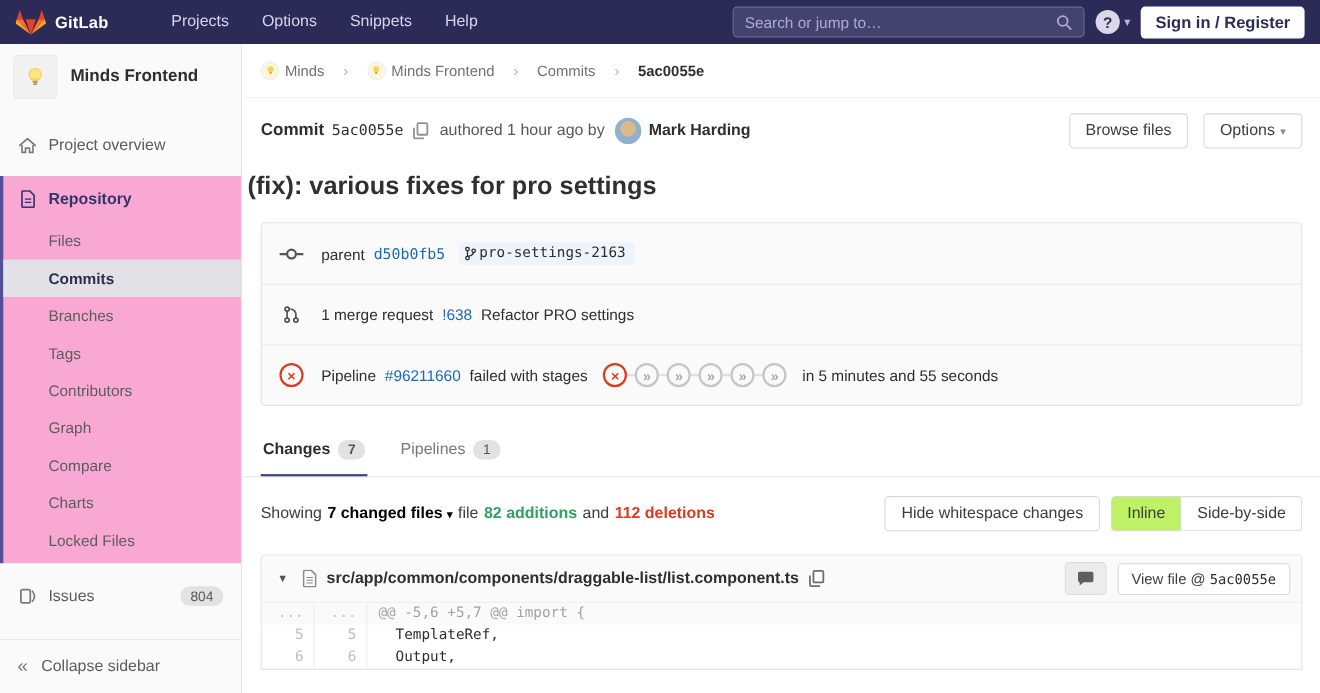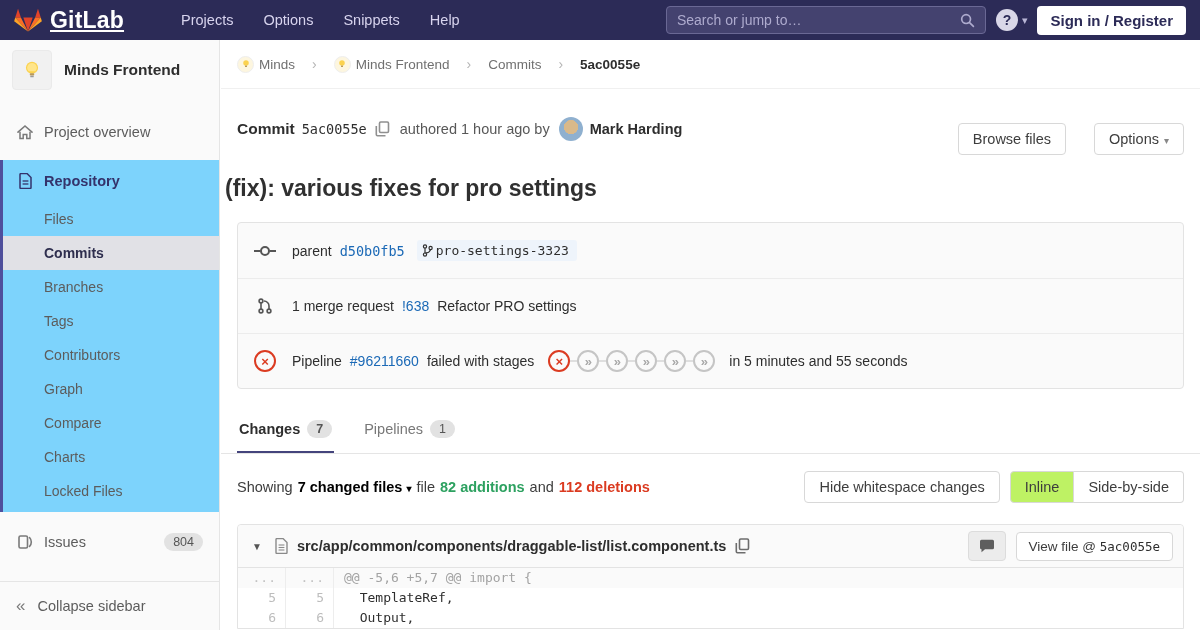--- a/index.html
+++ b/index.html
@@ -3,21 +3,21 @@
 <meta charset="utf-8">
 <style>
   * { margin:0; padding:0; box-sizing:border-box; }
   html,body { width:1200px; height:630px; overflow:hidden; background:#fff;
     font-family:"Liberation Sans", sans-serif; color:#2e2e2e; font-size:14px; }
 
   
   .navbar { position:fixed; top:0; left:0; width:1200px; height:40px;
     background:#2c2b57; display:flex; align-items:center; padding:0 14px; z-index:10; }
   .brand { display:flex; align-items:center; gap:8px; margin-right:44px; cursor:pointer; }
-  .brand-name { color:#fff; font-size:23px; font-weight:bold; letter-spacing:.2px;text-decoration:underline; }
+  .brand-name { color:#fff; font-size:15px; font-weight:bold; letter-spacing:.2px; }
   .nav-menu { display:flex; align-items:center; gap:4px; }
   .nav-menu .nav-link { color:#d8d4ee; font-size:14.5px; font-weight:500;
     padding:8px 13px; cursor:pointer; }
   .nav-right { margin-left:auto; display:flex; align-items:center; gap:10px; }
   .search-box { width:320px; height:28px; background:#44426f; border:1px solid #6a6894;
     border-radius:4px; display:flex; align-items:center; padding:0 10px; }
   .search-box input { flex:1; background:transparent; border:none; outline:none;
     color:#e6e3f5; font-size:14px; font-family:"Liberation Sans",sans-serif; }
   .search-box input::placeholder { color:#aeabce; }
   .help-cluster { display:flex; align-items:center; gap:4px; cursor:pointer; }
@@ -32,21 +32,21 @@
   
   .sidebar { position:fixed; top:40px; left:0; width:220px; height:590px;
     background:#fafafa; border-right:1px solid #e5e5e5; }
   .project-row { display:flex; align-items:center; gap:12px; padding:10px 10px 10px 12px; }
   .project-avatar { width:40px; height:40px; border-radius:4px; background:#f1f1f1;
     border:1px solid #eaeaea; display:flex; align-items:center; justify-content:center; }
   .project-name { font-weight:bold; font-size:15.5px; color:#2e2e2e; }
   .side-item { display:flex; align-items:center; gap:10px; height:36px;
     padding:0 16px; color:#5c5c5c; font-size:14.5px; cursor:pointer; margin-top:14px; }
   .side-item .icon { width:18px; display:flex; justify-content:center; color:#7a7a7a; }
-  .repo-section { margin-top:10px; border-left:3px solid #4f4f9c; background:#7dd3fc; }
+  .repo-section { margin-top:10px; border-left:3px solid #4f4f9c; background:#f9a8d4; }
   .repo-header { display:flex; align-items:center; gap:10px; height:42px;
     padding:0 13px; color:#34336b; font-weight:bold; font-size:14.5px; cursor:pointer; }
   .repo-header .icon { width:18px; display:flex; justify-content:center; color:#34336b; }
   .repo-sub { padding-bottom:4px; }
   .repo-sub .sub-item { display:block; padding:9px 0 9px 41px; color:#5c5c5c;
     font-size:14px; cursor:pointer; }
   .repo-sub .sub-item.active { background:#e1e1e6; color:#2e2e4e; font-weight:bold; }
   .issues-item { margin-top:12px; position:relative; }
   .badge-pill { margin-left:auto; background:#e2e2e2; color:#555; border-radius:10px;
     font-size:12.5px; padding:2px 9px; }
@@ -67,21 +67,21 @@
 
   .commit-header { display:flex; align-items:center; padding:14px 16px 10px; }
   .commit-word { font-weight:bold; font-size:15.5px; margin-right:7px; }
   .sha { font-family:"DejaVu Sans Mono",monospace; font-size:13.5px; color:#2e2e2e; }
   .copy-btn { border:none; background:none; cursor:pointer; color:#909090;
     margin:0 10px 0 8px; display:flex; }
   .authored { color:#585858; font-size:14.5px; }
   .author-avatar { width:24px; height:24px; border-radius:50%; margin:0 7px 0 9px;
     background:radial-gradient(circle at 50% 42%, #d9b98a 0 38%, #8fb0cf 39% 100%); }
   .author-name { font-weight:bold; font-size:14.5px; }
-  .header-actions { margin-left:auto; display:flex; gap:28px;margin-top:20px; }
+  .header-actions { margin-left:auto; display:flex; gap:14px; }
   .btn { background:#fff; border:1px solid #d8d8d8; border-radius:4px; color:#3d3d3d;
     font-size:14.5px; padding:7px 14px; cursor:pointer; font-family:"Liberation Sans",sans-serif; }
   .btn .caret { font-size:10px; color:#888; margin-left:5px; }
 
   .commit-title { font-size:23px; font-weight:bold; color:#303030; padding:10px 4px 18px; }
 
   .commit-box { margin:2px 16px 0; border:1px solid #e3e3e3; border-radius:4px;
     background:#fafafa; }
   .box-row { display:flex; align-items:center; padding:0 16px; height:55px; gap:8px; }
   .box-row + .box-row { border-top:1px solid #ececec; }
@@ -310,21 +310,21 @@
       <span>parent</span>
       <span class="link sha">d50b0fb5</span>
       <span class="branch-badge">
         <svg width="11" height="13" viewBox="0 0 11 13">
           <circle cx="3" cy="2.4" r="1.6" fill="none" stroke="#2e2e2e" stroke-width="1.2"></circle>
           <circle cx="3" cy="10.6" r="1.6" fill="none" stroke="#2e2e2e" stroke-width="1.2"></circle>
           <circle cx="8.6" cy="4" r="1.6" fill="none" stroke="#2e2e2e" stroke-width="1.2"></circle>
           <line x1="3" y1="4" x2="3" y2="9" stroke="#2e2e2e" stroke-width="1.2"></line>
           <path d="M8.6 5.6 a5 5 0 0 1 -5 3.2" fill="none" stroke="#2e2e2e" stroke-width="1.2"></path>
         </svg>
-        <span>pro-settings-3323</span>
+        <span>pro-settings-2163</span>
       </span>
     </div>
     <div class="box-row">
       <span class="row-icon">
         <svg width="14" height="16" viewBox="0 0 14 16">
           <circle cx="3" cy="3" r="1.9" fill="none" stroke="#555" stroke-width="1.6"></circle>
           <circle cx="3" cy="13" r="1.9" fill="none" stroke="#555" stroke-width="1.6"></circle>
           <circle cx="11" cy="13" r="1.9" fill="none" stroke="#555" stroke-width="1.6"></circle>
           <line x1="3" y1="5" x2="3" y2="11" stroke="#555" stroke-width="1.6"></line>
           <path d="M6 3 a5 5 0 0 1 5 5 v3" fill="none" stroke="#555" stroke-width="1.6"></path>

